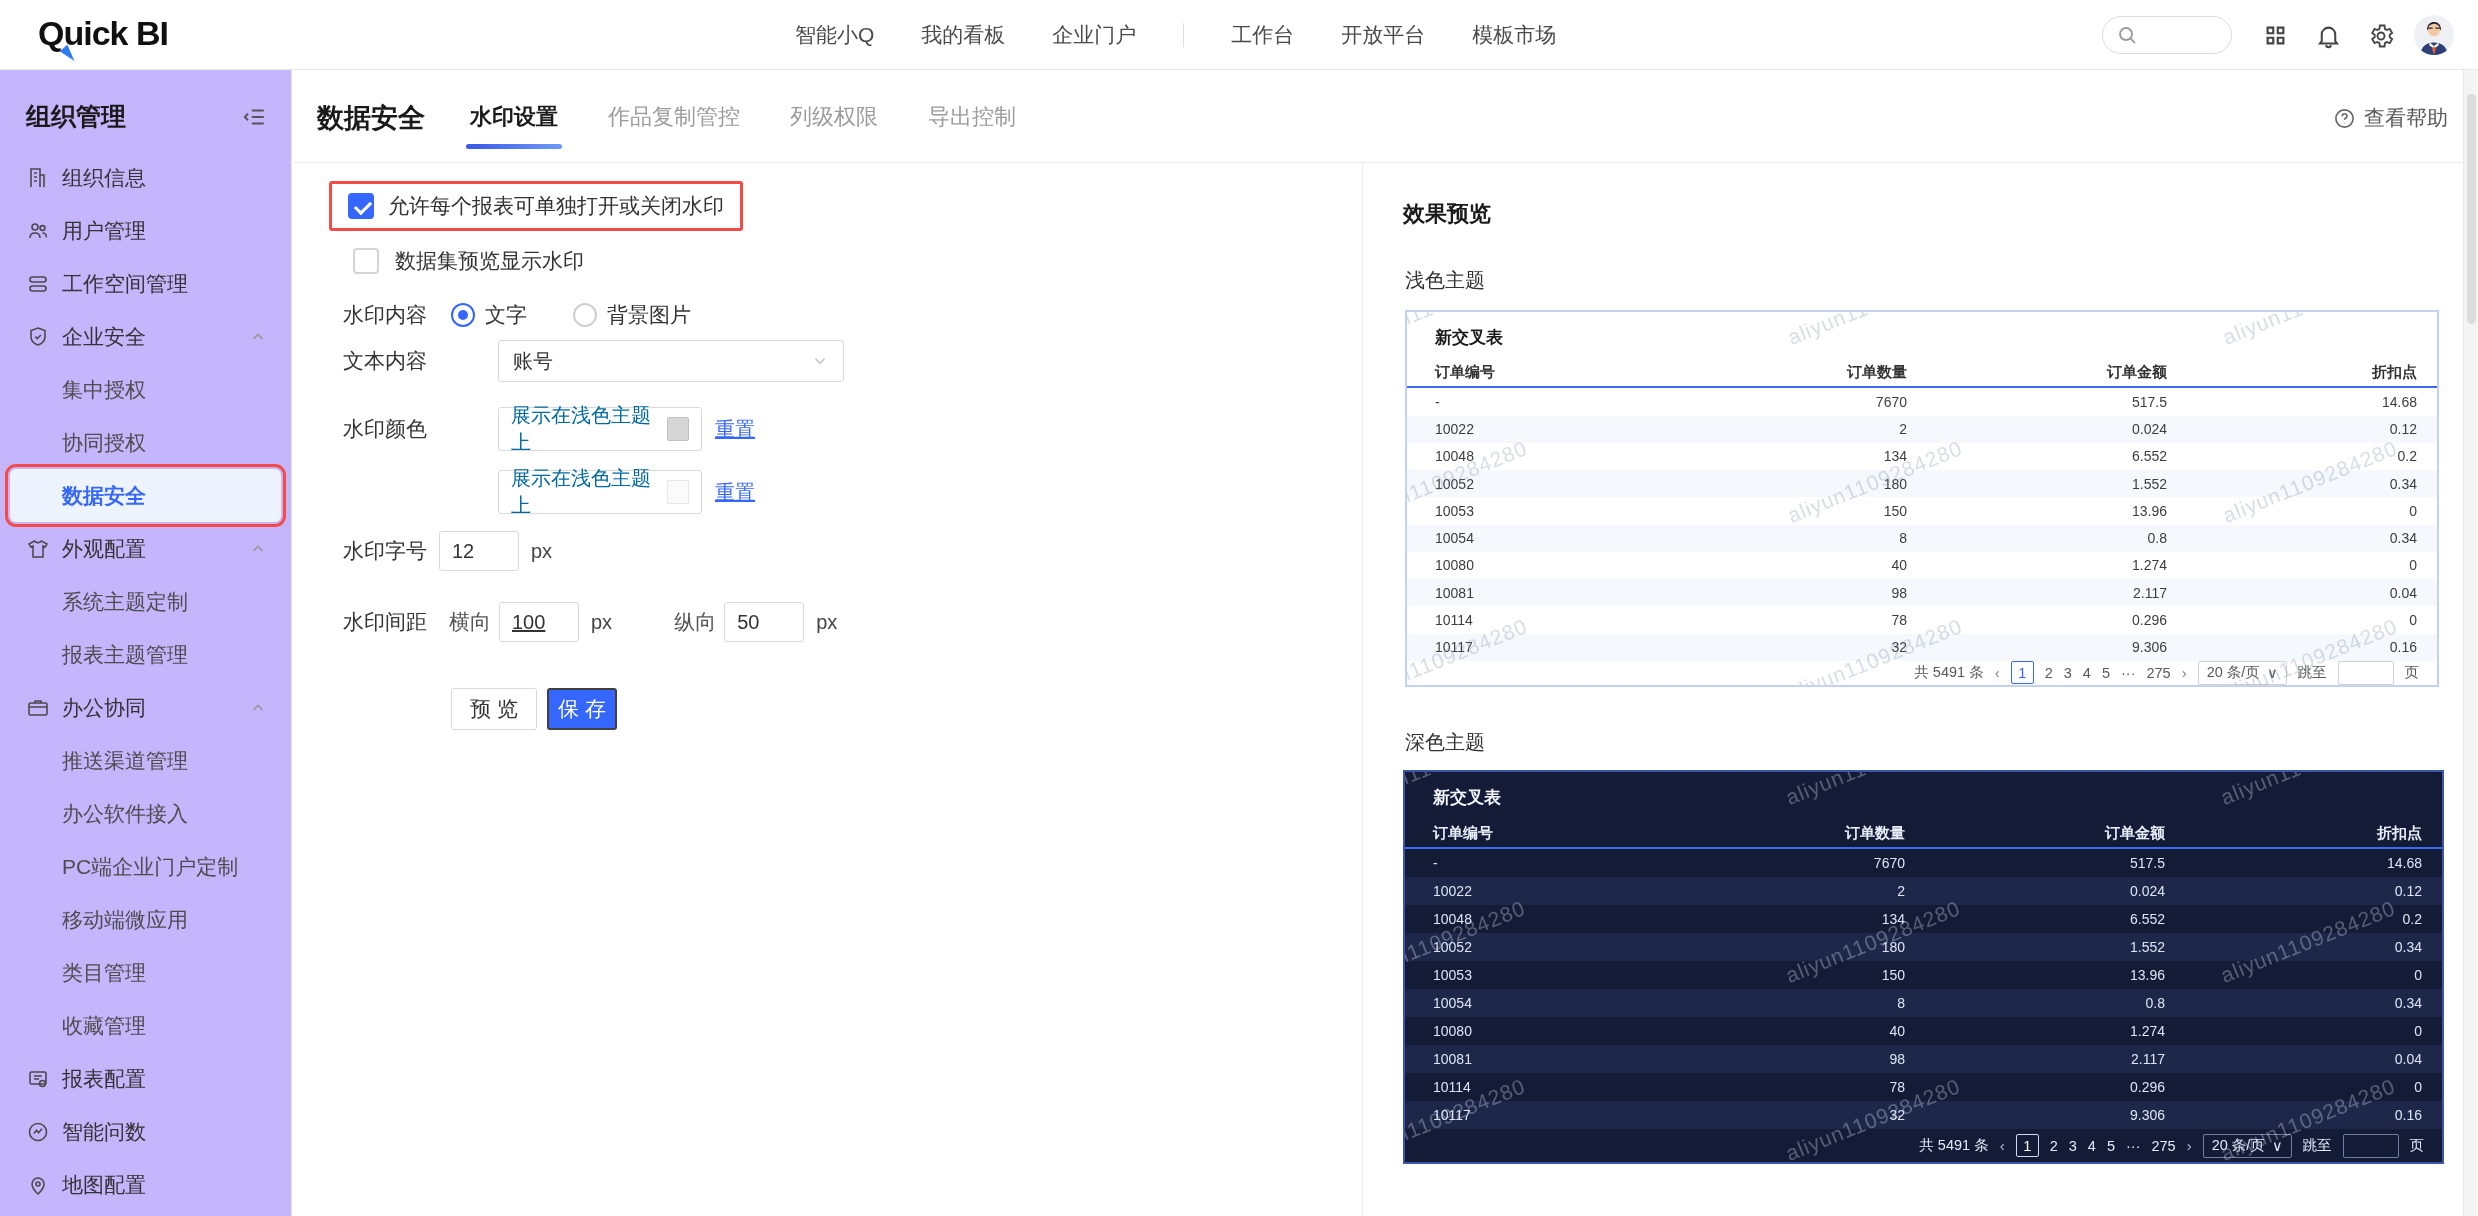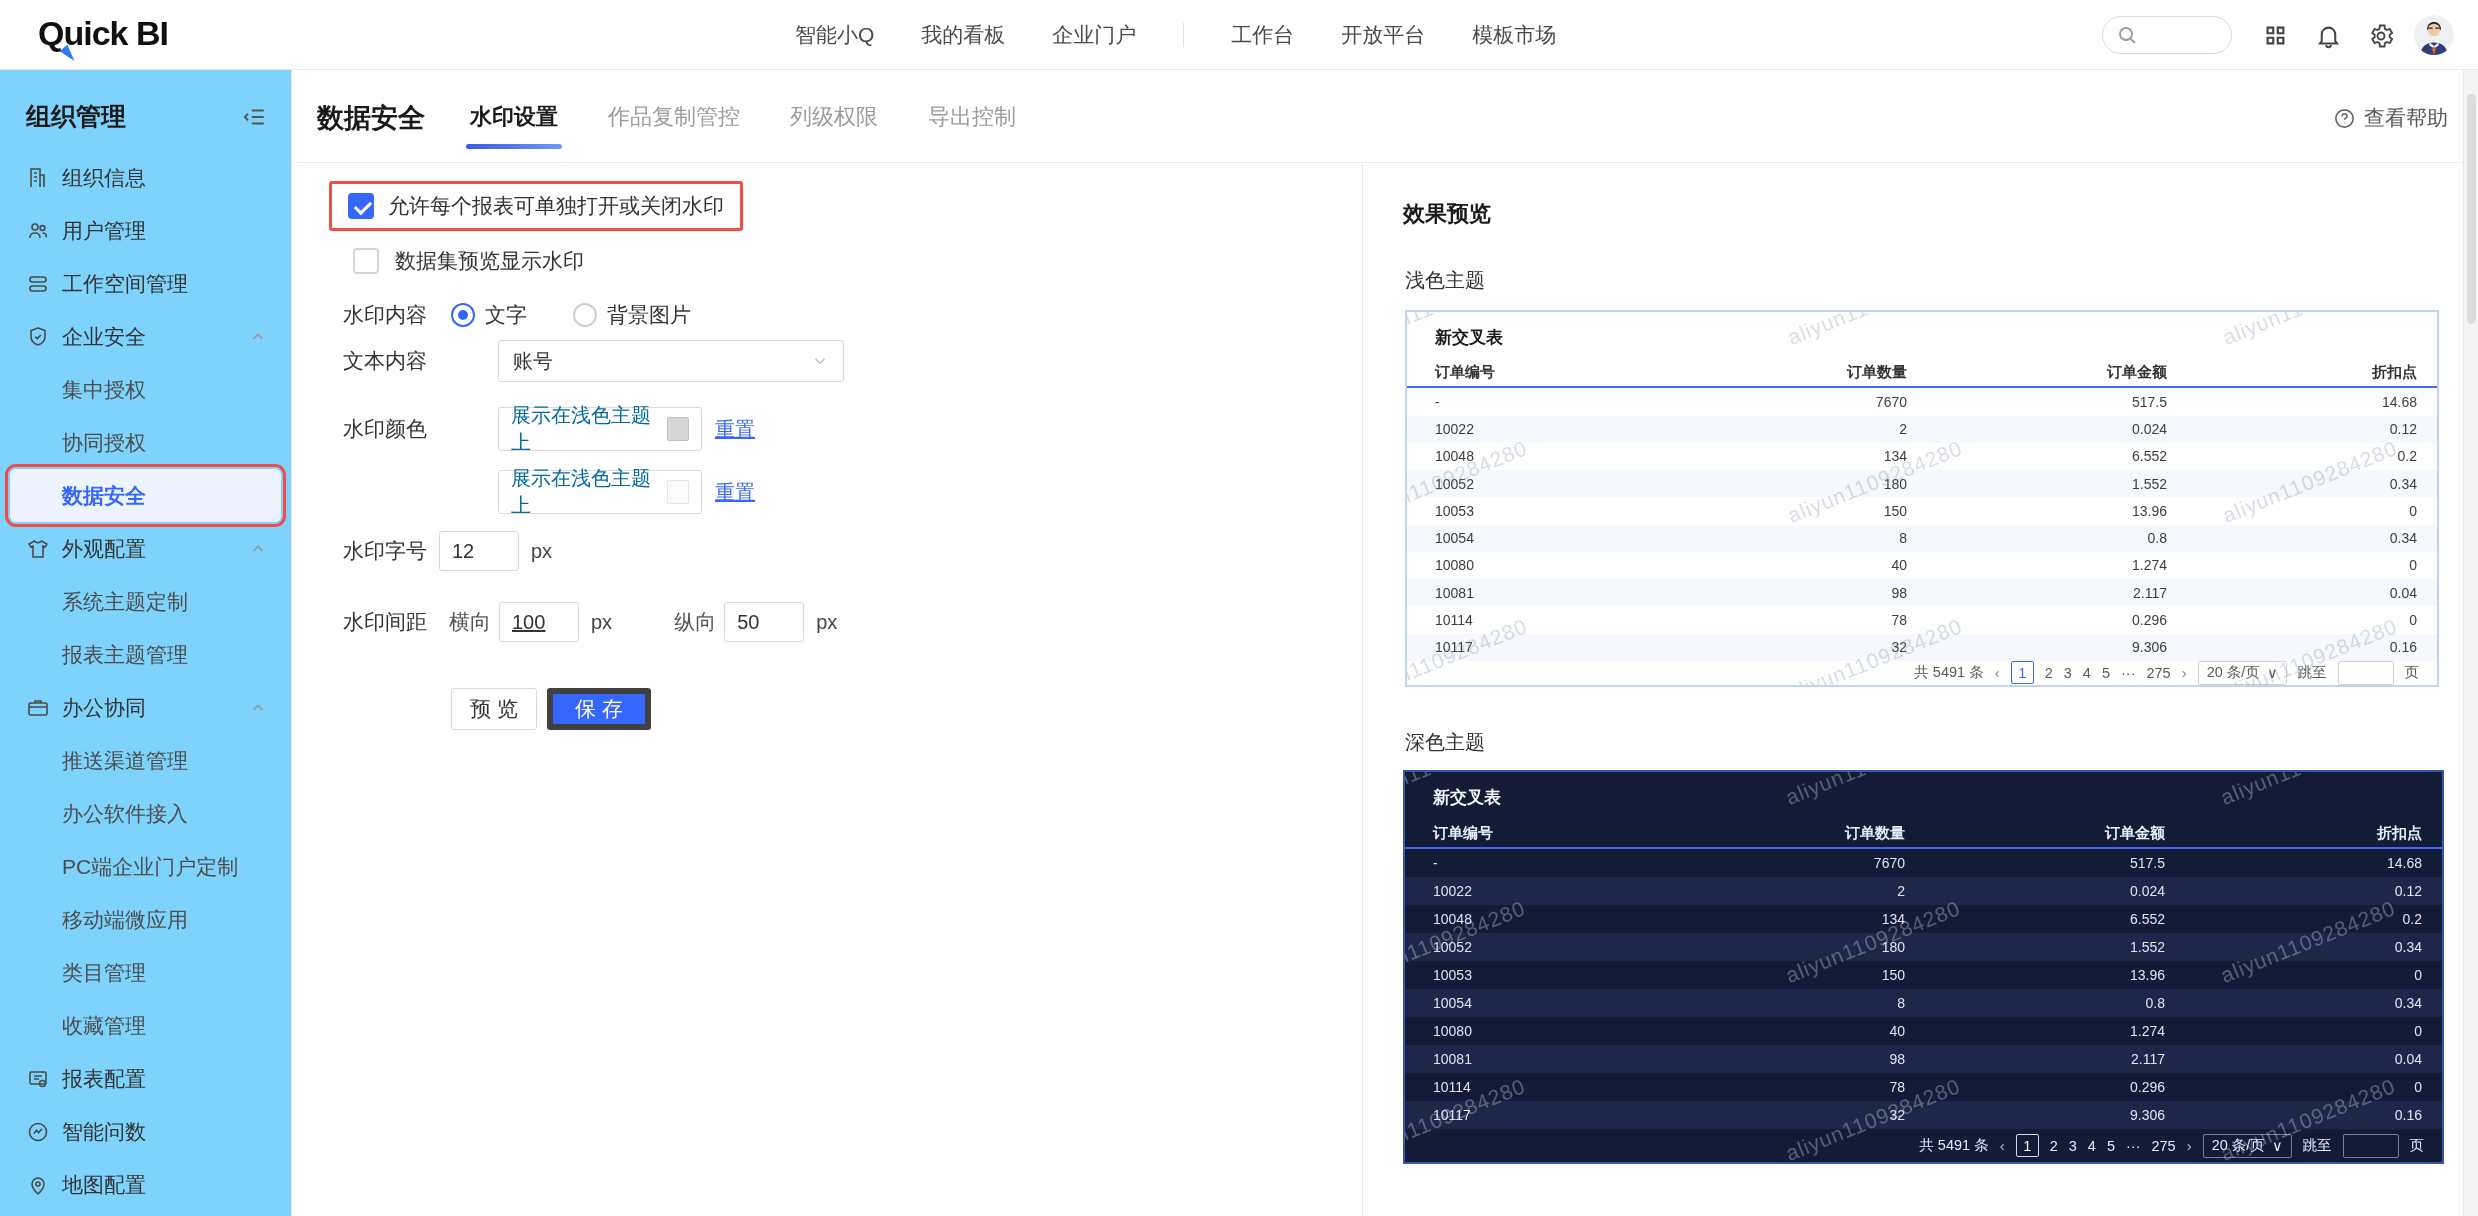--- a/index.html
+++ b/index.html
@@ -24,21 +24,21 @@
   .nav-divider { width:1px; height:24px; background:#e0e0e0; }
   .searchbox { position:absolute; left:2102px; top:16px; width:130px; height:38px;
     border:1px solid #dcdcdc; border-radius:19px; display:flex; align-items:center;
     padding-left:12px; background:#fff; }
   .top-icon { position:absolute; top:22px; color:#444; cursor:pointer; }
   .avatar { position:absolute; left:2414px; top:15px; width:40px; height:40px;
     border-radius:50%; overflow:hidden; cursor:pointer; }
 
   
   .sidebar { position:absolute; left:0; top:70px; width:292px; bottom:0;
-    background:#7dd3fc; border-right:1px solid #e7e7e7; z-index:20; }
+    background:#c4b5fd; border-right:1px solid #e7e7e7; z-index:20; }
   .sidebar-header { display:flex; align-items:center; justify-content:space-between;
     padding:30px 24px 18px 26px; }
   .sidebar-title { font-size:25px; font-weight:700; color:#1a1a1a; }
   .side-item { position:relative; height:53px; display:flex; align-items:center;
     margin:0 10px; border-radius:6px; cursor:pointer; color:#333; font-size:21px; }
   .side-item .icon { width:24px; margin:0 12px 0 16px; color:#4a4a4a; flex:0 0 24px; }
   .side-item.l2 { padding-left:52px; color:#4d4d4d; }
   .side-item .group-chevron { position:absolute; right:14px; color:#9a9a9a; }
   .side-item.selected { background:#eef4ff; color:#3566fe; font-weight:700;
     outline:3px solid #f54a45; outline-offset:2px; }
@@ -87,21 +87,21 @@
   .swatch.light { background:#d6d6d6; border:1px solid #c2c2c2; }
   .swatch.dark { background:#fbfbfb; border:1px solid #e6e6e6; }
   .reset-link { position:absolute; left:372px; font-size:20px; color:#3566fe;
     text-decoration:underline; cursor:pointer;text-align:center; }
   .num-input { height:40px; border:1px solid #d9d9d9; border-radius:3px; font-size:20px;
     color:#333; padding:0 12px; width:80px; font-family:inherit; }
   .px { font-size:20px; color:#444; }
   .btn { height:42px; border-radius:3px; font-size:21px; display:flex; align-items:center;
     justify-content:center; cursor:pointer; }
   .btn.ghost { width:86px; background:#fff; border:1px solid #d9d9d9; color:#333; }
-  .btn.primary { width:104px; background:#3566fe; border:6px solid #404040; color:#fff; }
+  .btn.primary { width:70px; background:#3566fe; border:2px solid #404040; color:#fff; }
 
   
   .preview-pane { position:absolute; left:1070px; top:0; right:0; bottom:0; }
   .pv-heading { position:absolute; left:40px; top:36px; font-size:22px; font-weight:700; color:#1a1a1a; }
   .pv-sub { position:absolute; left:42px; font-size:20px; color:#333; }
   .pv-card { position:absolute; overflow:hidden; display:flex; flex-direction:column; }
   .pv-card.light { left:42px; top:147px; width:1034px; height:377px;
     background:#fff; border:2px solid #c4d2f0; }
   .pv-card.dark { left:40px; top:607px; width:1041px; height:394px;
     background:#141b36; border:2px solid #3a57ad; }

